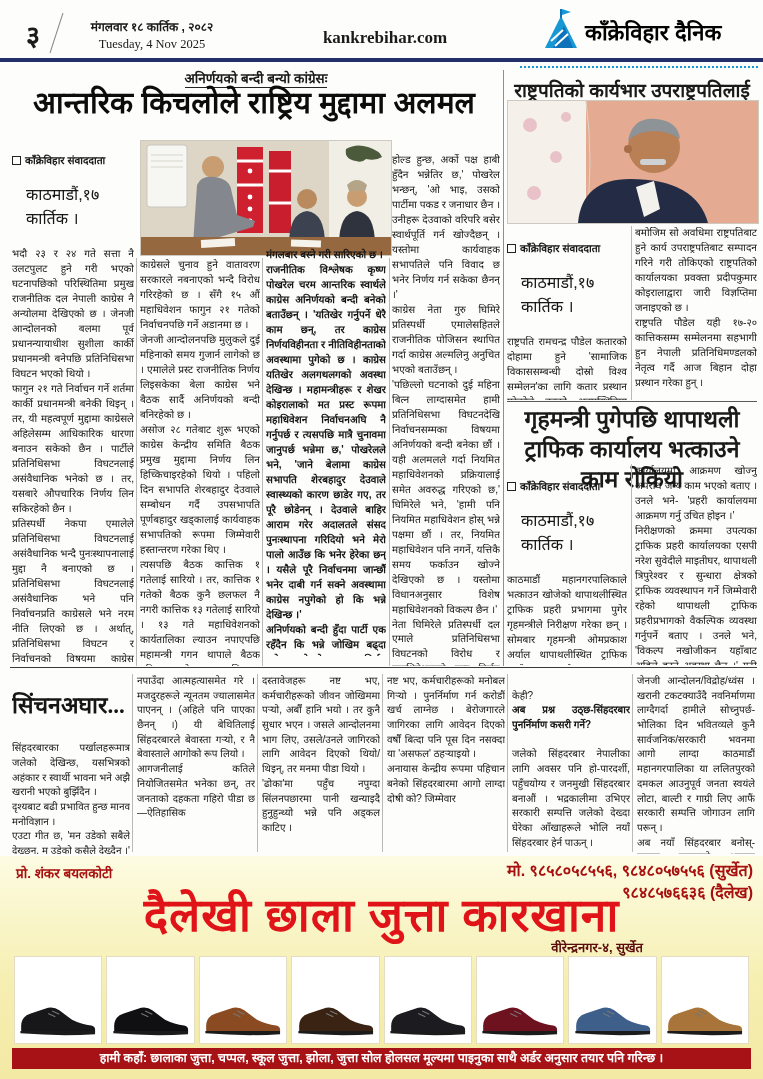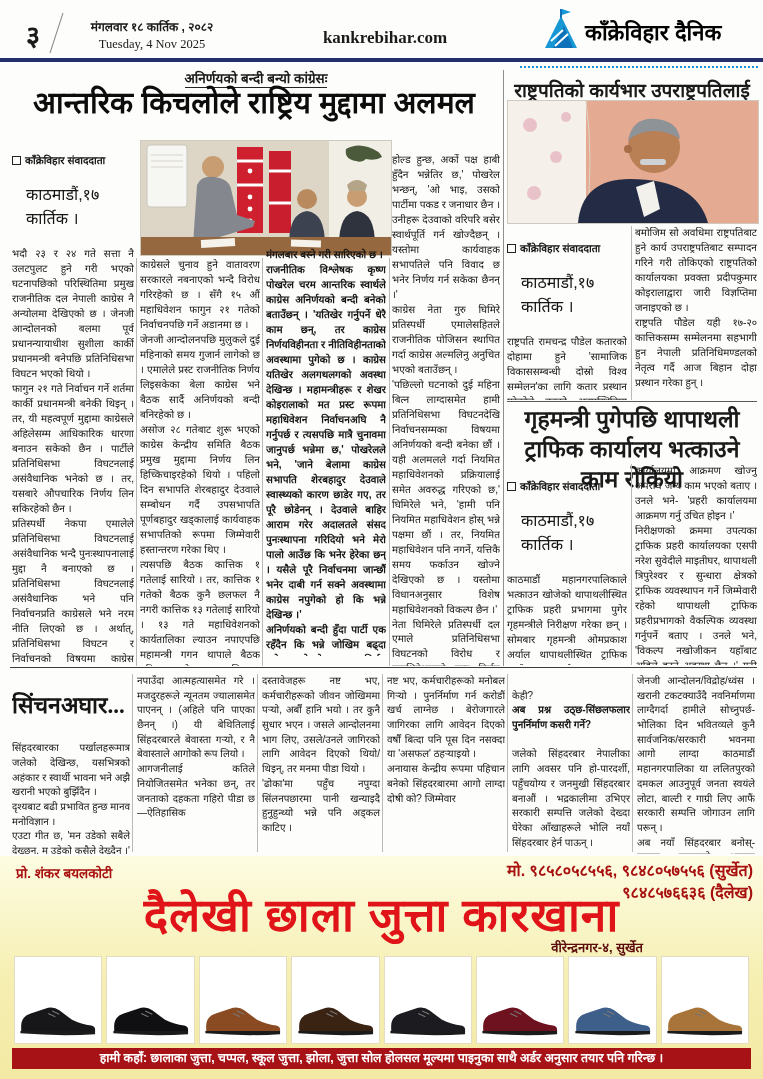--- a/index.html
+++ b/index.html
@@ -195,21 +195,21 @@
 दरबारभित्र पुगेको पैसा</span>
   </div>
   <div class="colbox" style="left:137px;top:674px;width:118px;height:180px;font-size:10px;">नपाउँदा आत्महत्यासमेत गरे । मजदुरहरूले न्यूनतम ज्यालासमेत पाएनन् । (अहिले पनि पाएका छैनन् ।) यी बेथितिलाई सिंहदरबारले बेवास्ता गऱ्यो, र नै बेवास्ताले आगोको रूप लियो ।
 आगजनीलाई कतिले नियोजितसमेत भनेका छन्, तर जनताको दहकता गहिरो पीडा छ—ऐतिहासिक</div>
   <div class="colbox" style="left:262px;top:674px;width:118px;height:180px;font-size:10px;">दस्तावेजहरू नष्ट भए, कर्मचारीहरूको जीवन जोखिममा पऱ्यो, अर्बौं हानि भयो । तर कुनै सुधार भएन । जसले आन्दोलनमा भाग लिए, उसले/उनले जागिरको लागि आवेदन दिएको थियो/थिइन्, तर मनमा पीडा थियो ।
 'ढोका'मा पहुँच नपुग्दा सिंलनपछारमा पानी खन्याइदै हुनुहुन्थ्यो भन्ने पनि अड्कल काटिए ।</div>
   <div class="colbox" style="left:387px;top:674px;width:118px;height:180px;font-size:10px;">नष्ट भए, कर्मचारीहरूको मनोबल गिऱ्यो । पुनर्निर्माण गर्न करोडौं खर्च लाग्नेछ । बेरोजगारले जागिरका लागि आवेदन दिएको वर्षौं बित्दा पनि पूस दिन नसक्दा या 'असफल' ठहऱ्याइयो ।
 अनायास केन्द्रीय रूपमा पहिचान बनेको सिंहदरबारमा आगो लाग्दा दोषी को? जिम्मेवार</div>
   <div class="colbox" style="left:512px;top:674px;width:118px;height:180px;font-size:10px;">
     <span>केही?</span>
-    <div class="sd-subhead">अब प्रश्न उठ्छ-सिंछलफलार पुनर्निर्माण कसरी गर्ने?</div>
+    <div class="sd-subhead">अब प्रश्न उठ्छ-सिंहदरबार पुनर्निर्माण कसरी गर्ने?</div>
     <span>जलेको सिंहदरबार नेपालीका लागि अवसर पनि हो-पारदर्शी, पहुँचयोग्य र जनमुखी सिंहदरबार बनाऔं । भद्रकालीमा उभिएर सरकारी सम्पत्ति जलेको देख्दा घेरेका आँखाहरूले भोलि नयाँ सिंहदरबार हेर्न पाऊन् ।</span>
   </div>
   <div class="colbox" style="left:637px;top:674px;width:118px;height:180px;font-size:10px;">जेनजी आन्दोलन/विद्रोह/ध्वंस । खरानी टकटक्याउँदै नवनिर्माणमा लाग्दैगर्दा हामीले सोच्नुपर्छ-भोलिका दिन भवितव्यले कुनै सार्वजनिक/सरकारी भवनमा आगो लाग्दा काठमाडौं महानगरपालिका या ललितपुरको दमकल आउनुपूर्व जनता स्वयंले लोटा, बाल्टी र गाग्री लिए आफैं सरकारी सम्पत्ति जोगाउन लागि परून् ।
 अब नयाँ सिंहदरबार बनोस्-जसमा जनताको आवाज गुन्जियोस्, भ्रष्टाचारले ठाउँ नपाओस् । सिंहदरबार जले पनि नेपाली आशा जीवितै छ । यो जलनबाट उठौं, नयाँ नेपाल बनाऔं । (उज्यालो)</div>
   <div class="vrule" style="left:132px;top:674px;height:178px;"></div>
   <div class="vrule" style="left:257px;top:674px;height:178px;"></div>
   <div class="vrule" style="left:382px;top:674px;height:178px;"></div>
   <div class="vrule" style="left:507px;top:674px;height:178px;"></div>
   <div class="vrule" style="left:632px;top:674px;height:178px;"></div>
 

